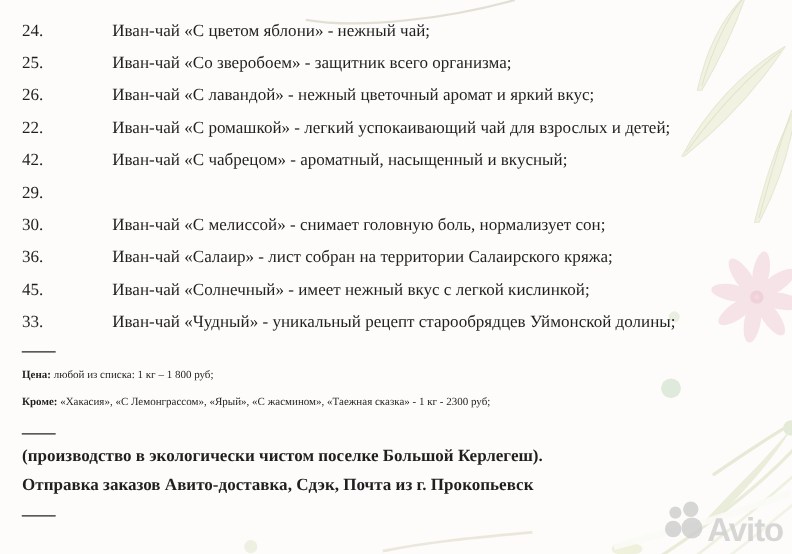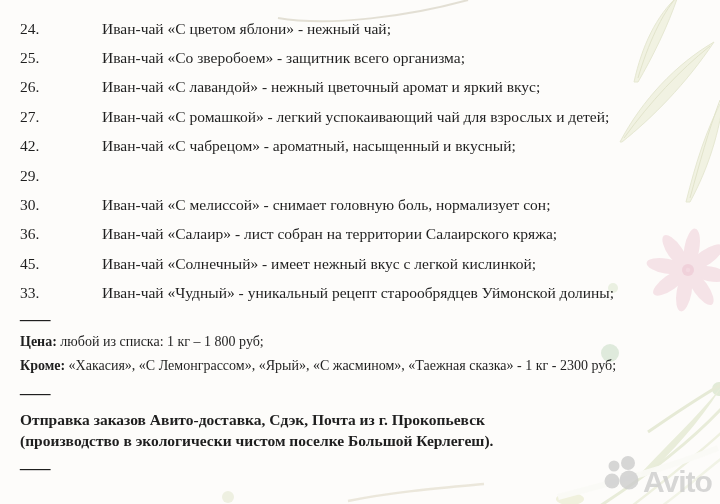--- a/index.html
+++ b/index.html
@@ -13,21 +13,21 @@
     position:absolute;z-index:1;left:0;top:0;width:720px;box-sizing:border-box;
     padding:14px 0 0 20px;
   }
   .row{display:flex;align-items:center;height:29.4px;font-size:15.5px;}
   .num{width:42px;flex:none;}
   .txt{white-space:nowrap;margin-left:40px;}
   .divider{height:20px;line-height:20px;margin-top:2px;font-weight:bold;}
   .divider .dash{display:inline-block;transform:scaleX(1.9);transform-origin:left center;}
   .divider.d2{margin-top:6px;}
   .divider.d3{margin-top:8px;}
-  .pline{height:24px;line-height:24px;font-size:14px;white-space:nowrap;}
+  .pline{height:24px;line-height:24px;font-size:10px;white-space:nowrap;}
   .pline b{font-weight:bold;}
   .ship{height:21px;line-height:21px;font-size:15.5px;font-weight:bold;white-space:nowrap;}
   .ship.first{margin-top:5px;}
 </style>
 </head>
 <body>
 
 <svg class="deco" width="720" height="504" viewBox="0 0 720 504" aria-hidden="true">
 
   <path d="M278,18 C330,27 410,16 468,0" stroke="#dad6c7" stroke-width="2" fill="none" opacity="0.75"></path>
@@ -91,21 +91,21 @@
   </div>
   <div class="row">
     <span class="num">25.</span>
     <span class="txt">Иван-чай «Со зверобоем» - защитник всего организма;</span>
   </div>
   <div class="row">
     <span class="num">26.</span>
     <span class="txt">Иван-чай «С лавандой» - нежный цветочный аромат и яркий вкус;</span>
   </div>
   <div class="row">
-    <span class="num">27.</span>
+    <span class="num">22.</span>
     <span class="txt">Иван-чай «С ромашкой» - легкий успокаивающий чай для взрослых и детей;</span>
   </div>
   <div class="row">
     <span class="num">42.</span>
     <span class="txt">Иван-чай «С чабрецом» - ароматный, насыщенный и вкусный;</span>
   </div>
   <div class="row">
     <span class="num">29.</span>
   </div>
   <div class="row">
@@ -131,18 +131,18 @@
     <b>Цена:</b>
     <span>любой из списка: 1 кг – 1 800 руб;</span>
   </div>
   <div class="pline">
     <b>Кроме:</b>
     <span>«Хакасия», «С Лемонграссом», «Ярый», «С жасмином», «Таежная сказка» - 1 кг - 2300 руб;</span>
   </div>
 
   <div class="divider d2"><span class="dash">—</span></div>
 
+  <div class="ship">(производство в экологически чистом поселке Большой Керлегеш).</div>
   <div class="ship first">Отправка заказов Авито-доставка, Сдэк, Почта из г. Прокопьевск</div>
-  <div class="ship">(производство в экологически чистом поселке Большой Керлегеш).</div>
 
   <div class="divider d3"><span class="dash">—</span></div>
 
 </div>
 
 </body></html>

